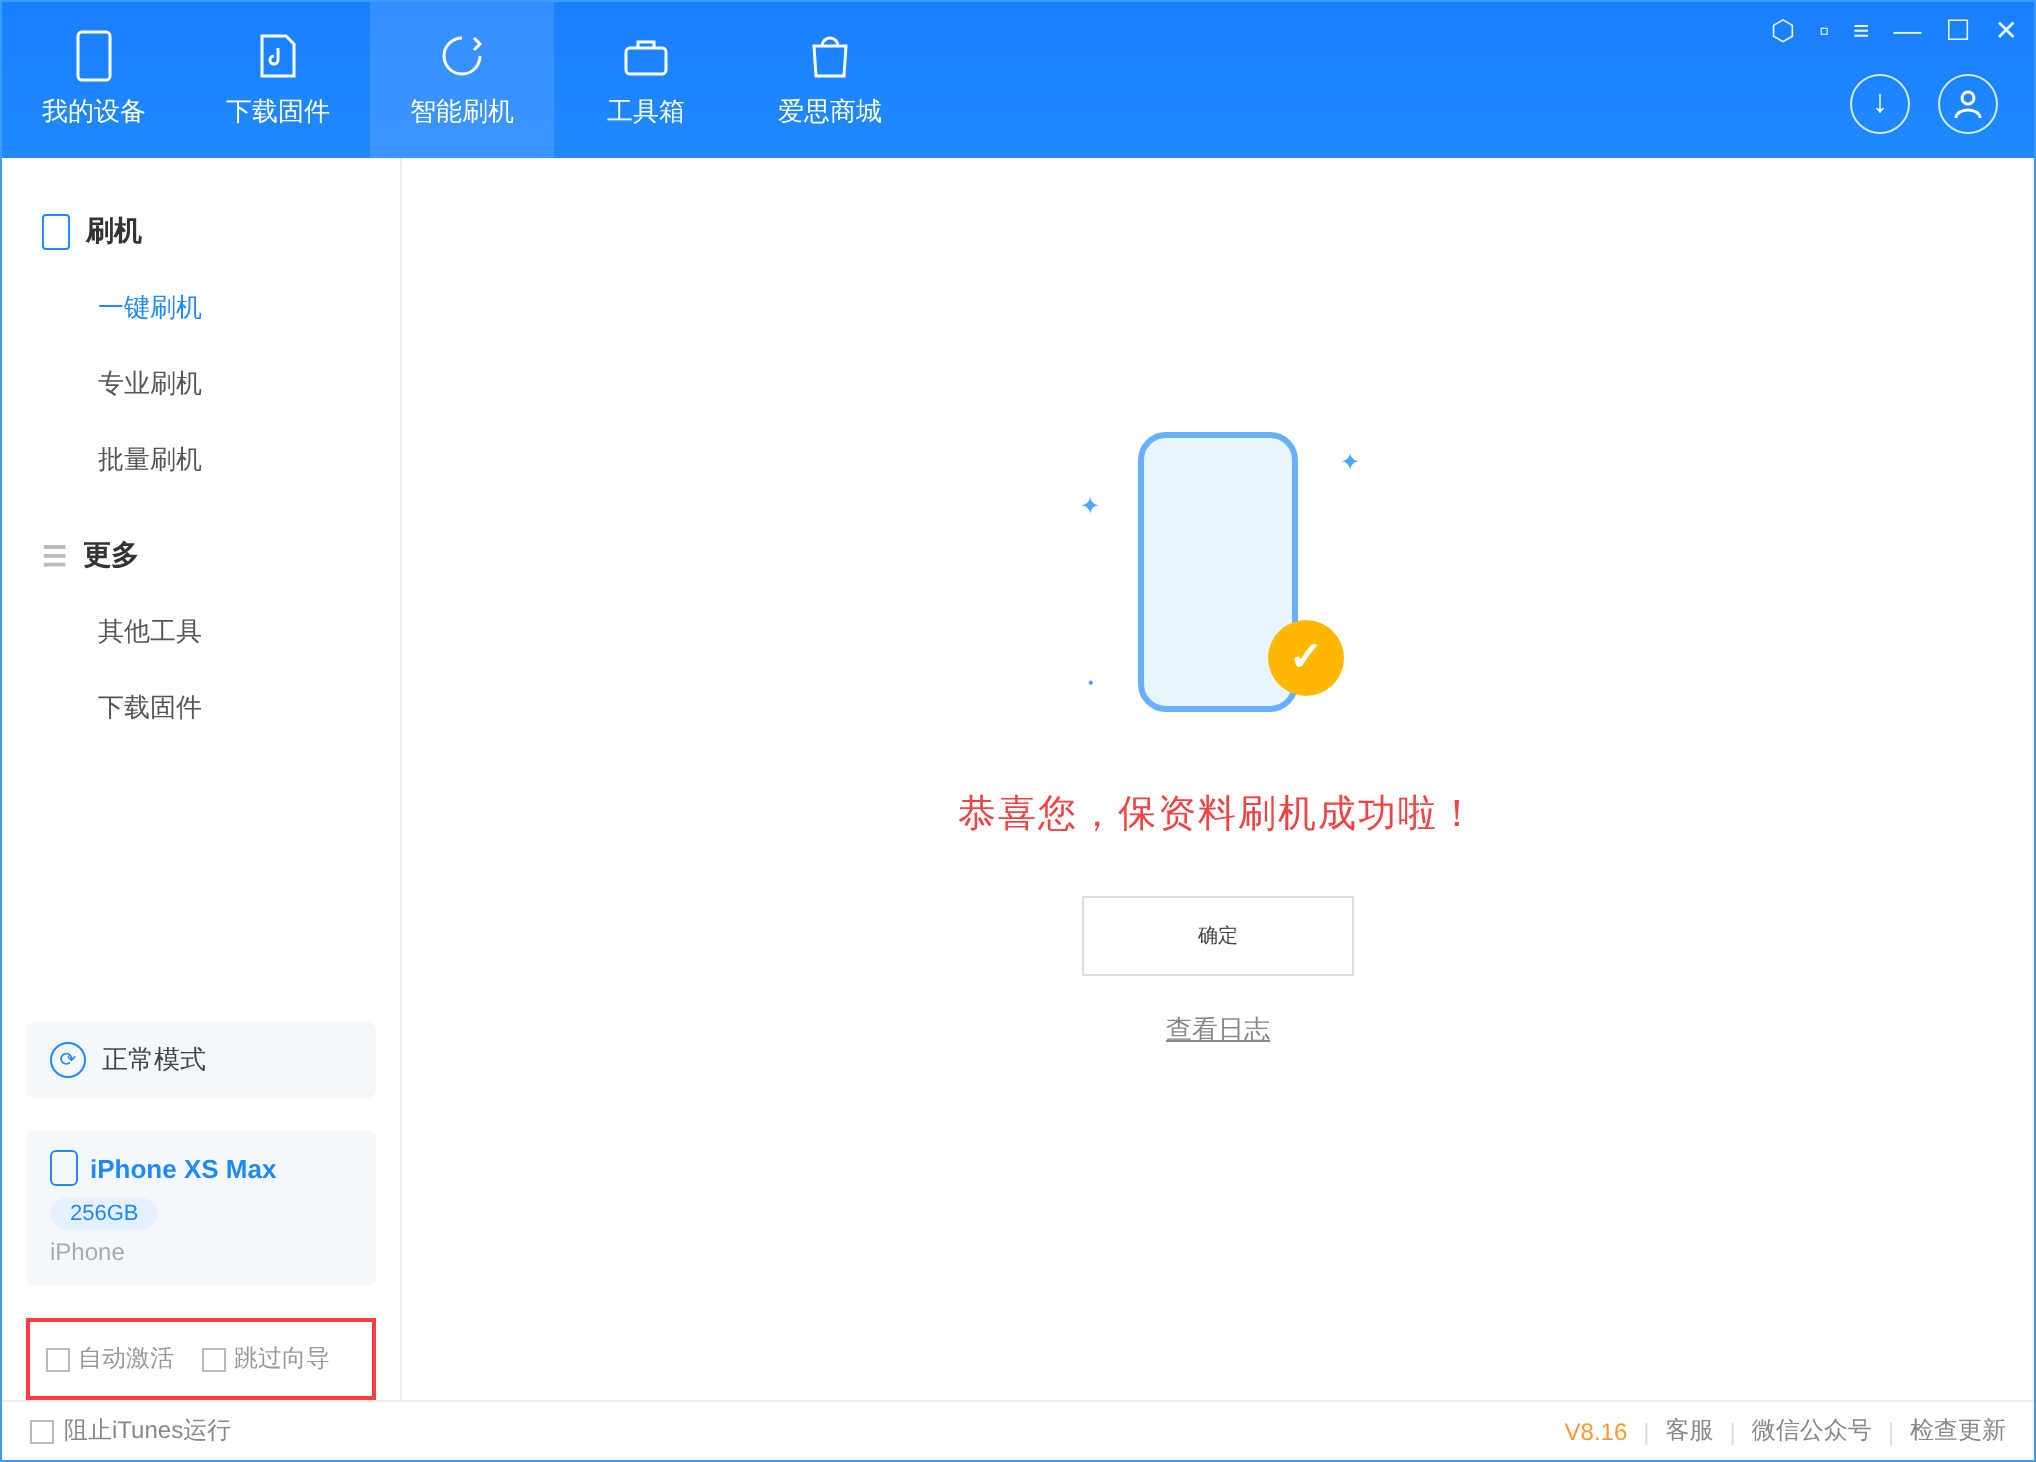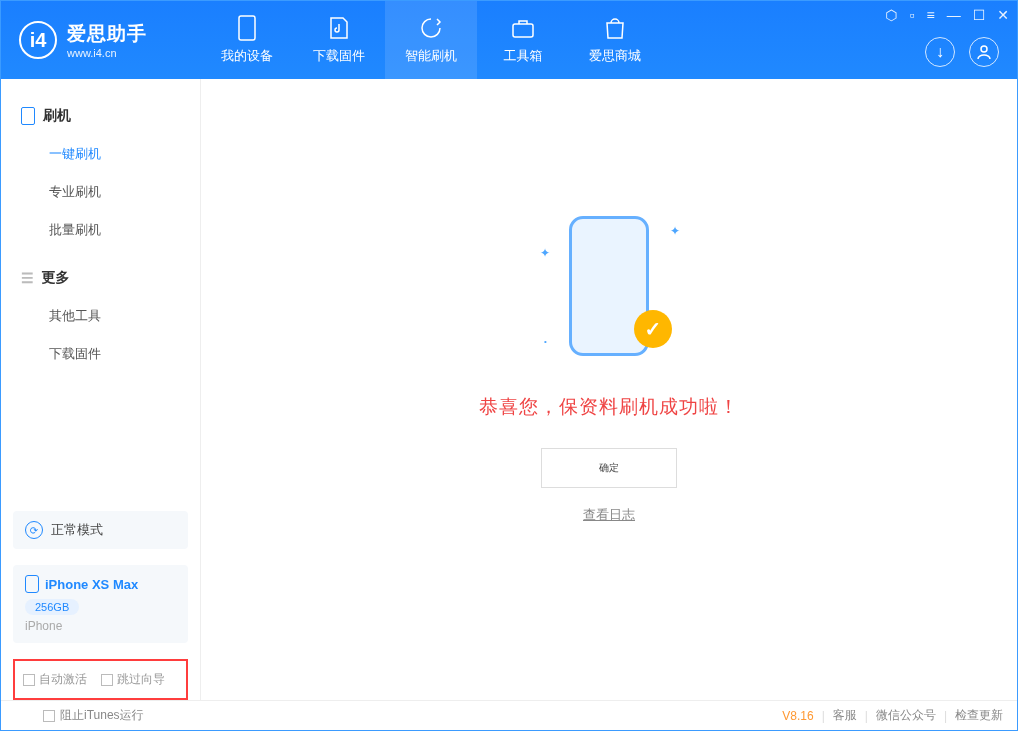--- a/index.html
+++ b/index.html
@@ -48,37 +48,30 @@
 .phone-shape { width: 80px; height: 140px; border: 3px solid #66b0ff; border-radius: 14px; background: #eaf4ff; margin: 0 auto; position: relative; }
 .check-badge { position: absolute; right: -8px; bottom: 18px; width: 38px; height: 38px; background: #ffb700; border-radius: 50%; display: flex; align-items: center; justify-content: center; color: #fff; font-size: 20px; font-weight: bold; }
 .sparkle { position: absolute; color: #4da6ff; font-size: 12px; }
 .sp1 { left: -14px; top: 30px; } .sp2 { right: -16px; top: 8px; } .sp3 { left: -10px; bottom: 20px; font-size: 8px; }
 
 .success-text { margin-top: 28px; font-size: 19px; color: #ef4444; letter-spacing: 1px; }
 .ok-btn { margin-top: 28px; width: 136px; height: 40px; border: 1px solid #ddd; background: #fff; font-size: 10px; color: #444; cursor: pointer; }
 .log-link { margin-top: 18px; color: #888; font-size: 13px; text-decoration: underline; cursor: pointer; }
 
 .footer { height: 30px; border-top: 1px solid #eee; display: flex; align-items: center; padding: 0 14px; font-size: 12px; color: #888; }
-.footer .fl { display: flex; align-items: center; gap: 5px; margin-left: 28px; }
+.footer .fl { display: flex; align-items: center; gap: 5px; }
 .footer .fr { margin-left: auto; display: flex; align-items: center; gap: 8px; }
 .fr .divider { color: #ddd; }
 .fr .link { cursor: pointer; }
 .ver { color: #ff9933; margin-right: 0; }
 </style>
 </head>
 <body>
 
 <div class="header">
-  <div class="logo-area">
-    <div class="logo-badge">i4</div>
-    <div class="logo-text">
-      <div class="logo-title">爱思助手</div>
-      <div class="logo-sub">www.i4.cn</div>
-    </div>
-  </div>
   <div class="nav">
     <div class="nav-item">
       <div class="nav-icon">
           <svg width="20" height="26" viewBox="0 0 20 26">
             <rect x="2" y="1" width="16" height="24" rx="2" fill="none" stroke="#fff" stroke-width="1.5"></rect>
           </svg>
         </div>
       <span>我的设备</span>
     </div>
     <div class="nav-item">

